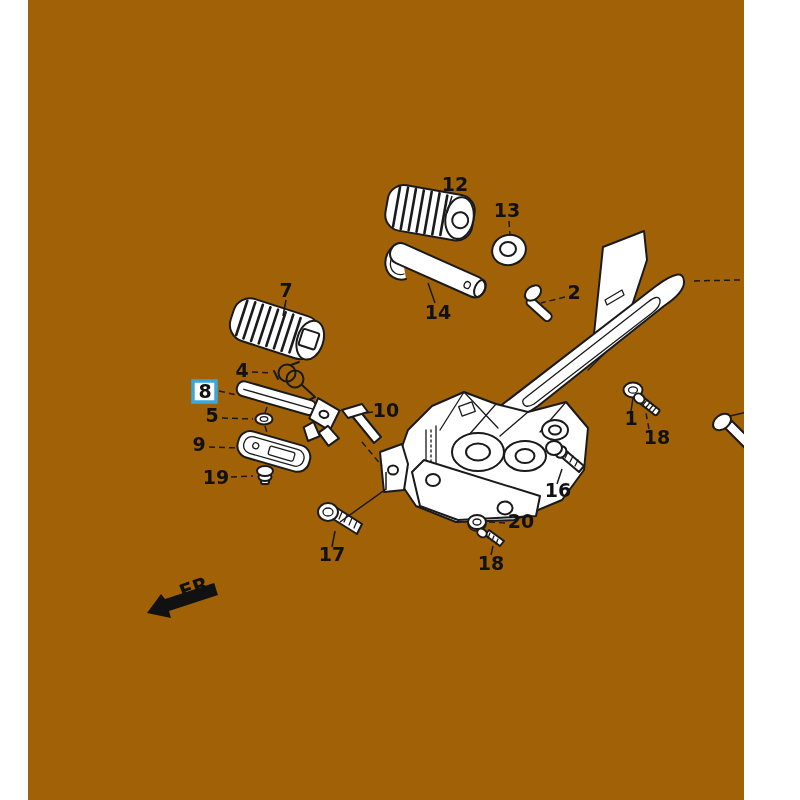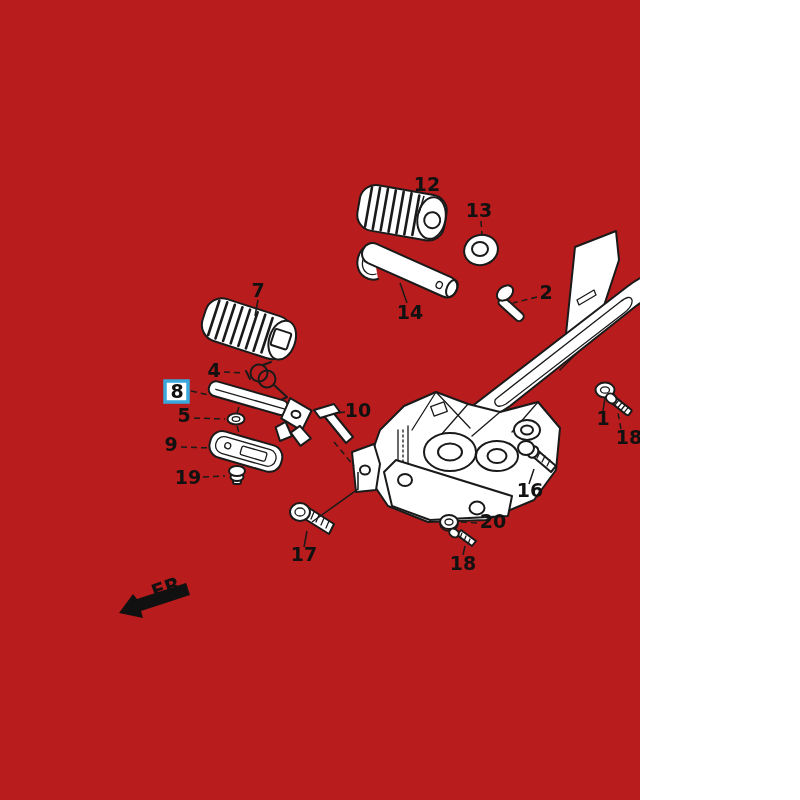--- a/index.html
+++ b/index.html
@@ -1,16 +1,16 @@
 <!DOCTYPE html>
 <html><head>
 <meta charset="utf-8">
 <style>
   html,body{margin:0;padding:0;background:#fff;}
-  .stage{position:relative;width:640px;height:800px;background:#b91c1c;overflow:hidden;}
+  .stage{position:relative;width:716px;height:800px;background:#a16207;overflow:hidden;margin-left:28px;}
   svg{display:block}
   .ln{stroke:#1a1a1a;stroke-width:2;fill:none;stroke-linecap:round;stroke-linejoin:round;}
   .fw{fill:#ffffff;}
   .thin{stroke-width:1.3;}
   .leader{stroke:#1a1a1a;stroke-width:1.5;fill:none;}
   .dash{stroke-dasharray:6 4;}
   .callout{font-family:"DejaVu Sans","Liberation Sans",sans-serif;font-size:19px;font-weight:bold;fill:#111;text-anchor:middle;}
   .fr-text{font-family:"DejaVu Sans","Liberation Sans",sans-serif;font-size:20px;font-weight:bold;fill:#111;text-anchor:middle;}
 </style>
 </head>

